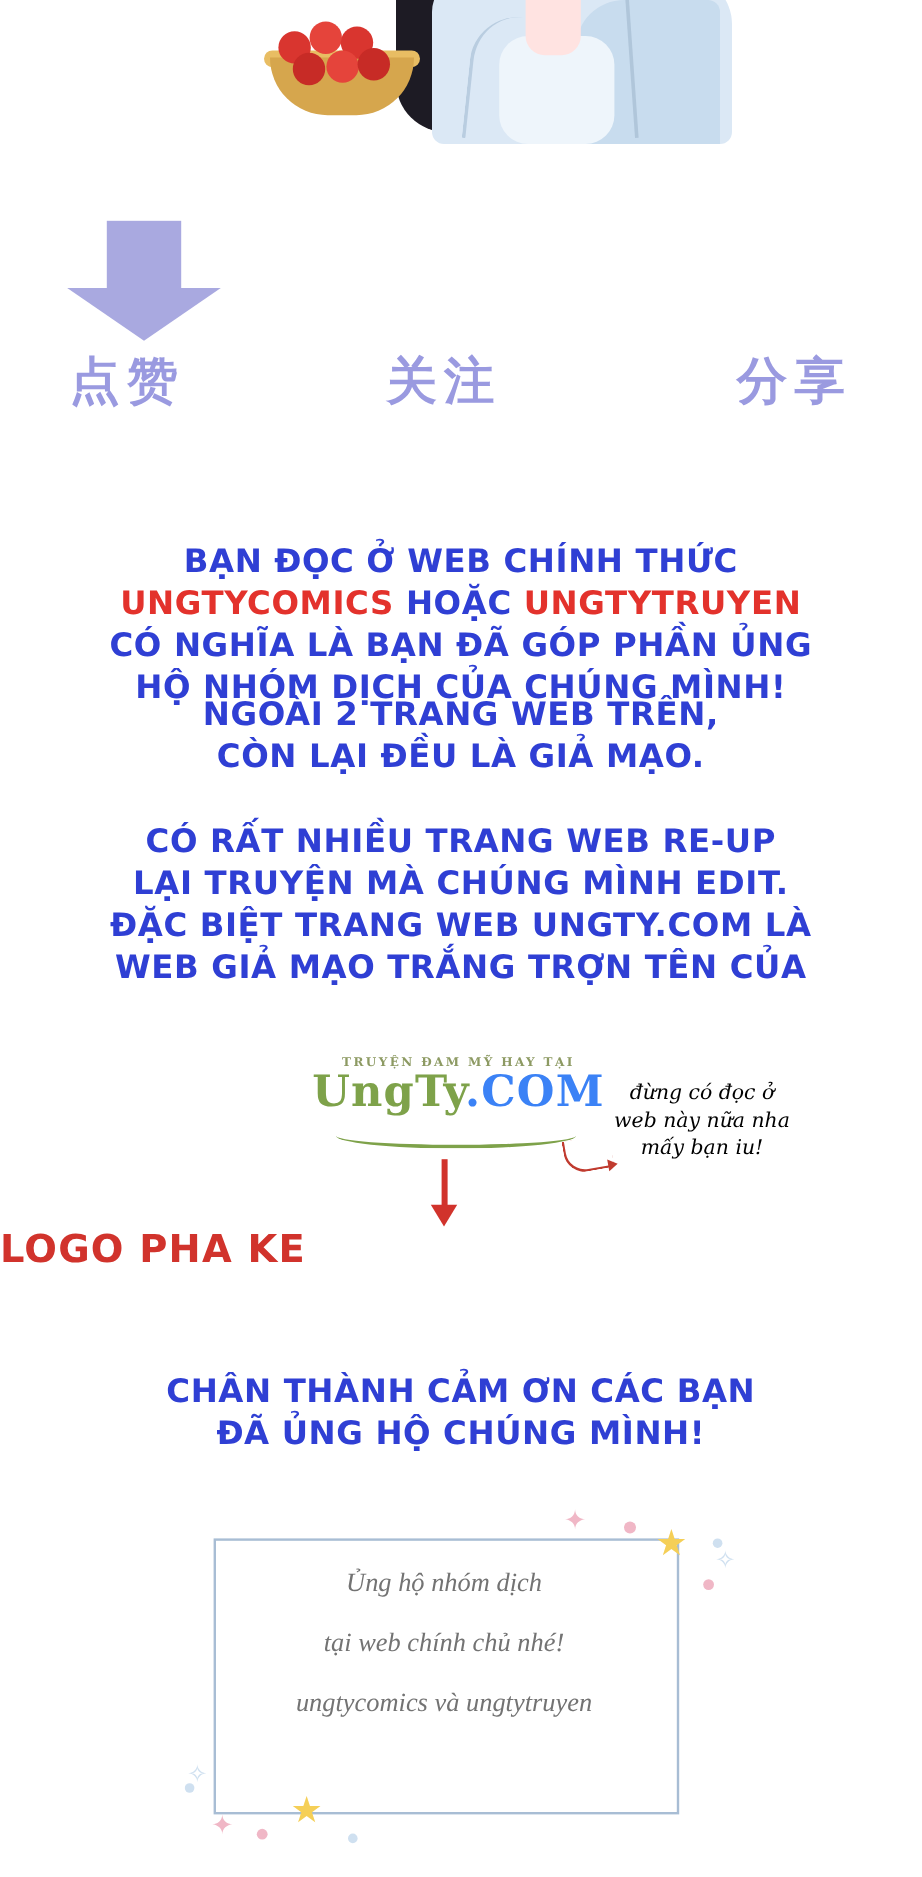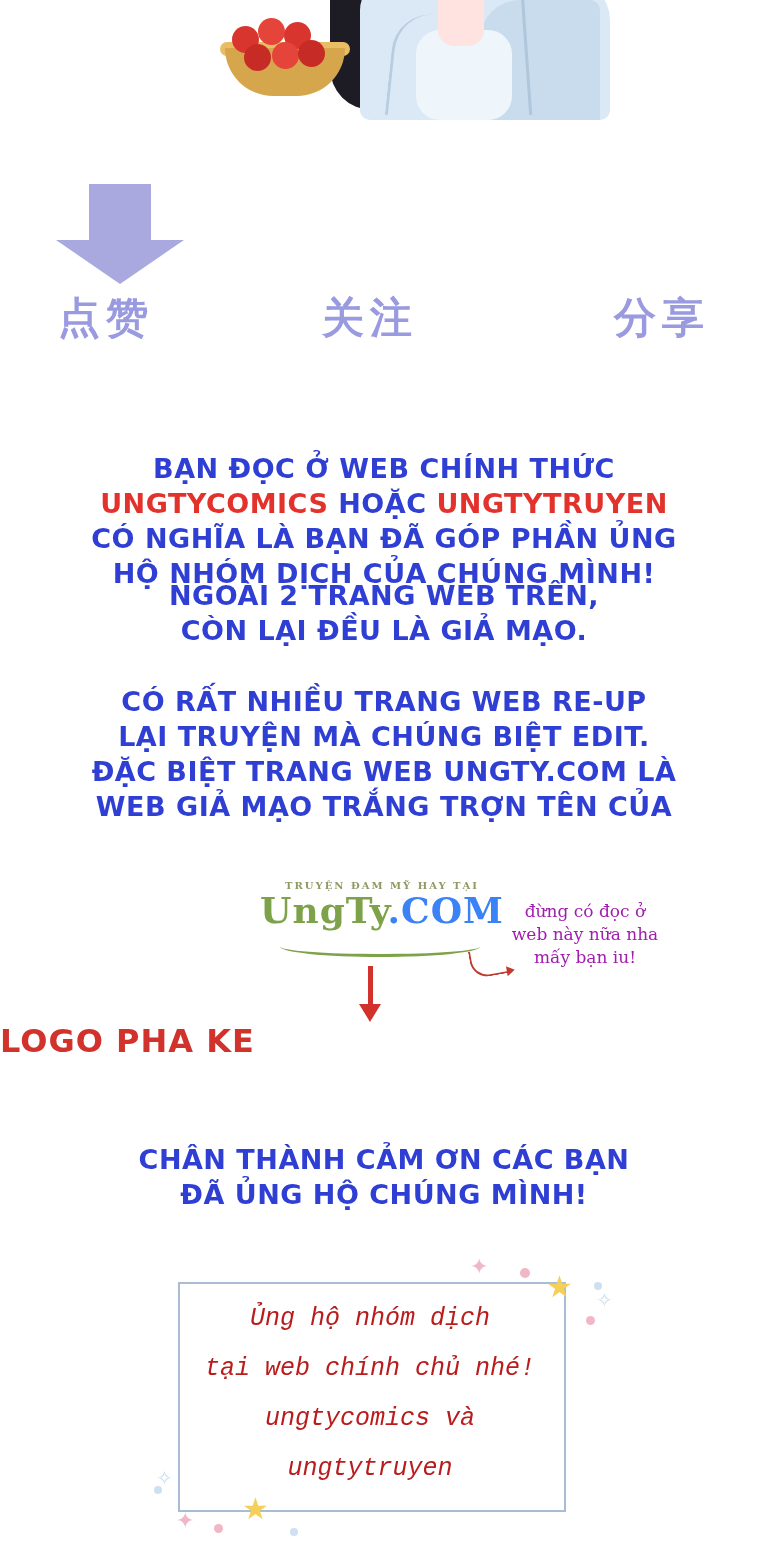--- a/index.html
+++ b/index.html
@@ -201,23 +201,24 @@
     width: 200px; height: 18px;
     border-bottom: 3px solid #7ea24a;
     border-radius: 0 0 60% 60%;
   }
 
   .handwrite-note {
     position: absolute;
     left: 500px; top: 900px;
     width: 170px;
     font-family: "DejaVu Serif", serif;
+    font-style: italic;
     font-size: 17px;
     line-height: 23px;
-    color: #a21caf;
+    color: #000000;
     text-align: center;
   }
   .curl-arrow {
     position: absolute;
     left: 470px; top: 948px;
     width: 38px; height: 26px;
     border-bottom: 2px solid #c03b2f;
     border-left: 2px solid #c03b2f;
     border-radius: 0 0 0 18px;
     transform: rotate(-10deg);
@@ -269,25 +270,25 @@
     left: 178px; top: 1282px;
     width: 384px; height: 226px;
     border: 2px solid #a8bdd4;
     background: #ffffff;
   }
   .card-text {
     position: absolute;
     left: 178px; top: 1294px;
     width: 384px;
     text-align: center;
-    font-family: Liberation Mono, monospace;
+    font-family: Liberation Serif, serif;
     font-style: italic;
-    font-size: 25px;
+    font-size: 22px;
     line-height: 50px;
-    color: #b91c1c;
+    color: #737373;
   }
   .star {
     position: absolute;
     font-size: 26px;
     color: #f2c84b;
     line-height: 1;
   }
   .dot {
     position: absolute;
     border-radius: 50%;
@@ -355,21 +356,21 @@
   <div>HỘ NHÓM DỊCH CỦA CHÚNG MÌNH!</div>
 </div>
 
 <div class="notice block-2">
   <div>NGOÀI 2 TRANG WEB TRÊN,</div>
   <div>CÒN LẠI ĐỀU LÀ GIẢ MẠO.</div>
 </div>
 
 <div class="notice block-3">
   <div>CÓ RẤT NHIỀU TRANG WEB RE-UP</div>
-  <div>LẠI TRUYỆN MÀ CHÚNG BIỆT EDIT.</div>
+  <div>LẠI TRUYỆN MÀ CHÚNG MÌNH EDIT.</div>
   <div>ĐẶC BIỆT TRANG WEB UNGTY.COM LÀ</div>
   <div>WEB GIẢ MẠO TRẮNG TRỢN TÊN CỦA</div>
 </div>
 
 <div class="fake-logo-wrap">
   <div class="fl-top">TRUYỆN ĐAM MỸ HAY TẠI</div>
   <div class="fl-main">
     <span>UngTy</span><span class="dark">.COM</span>
   </div>
   <div class="fl-swoosh"></div>

